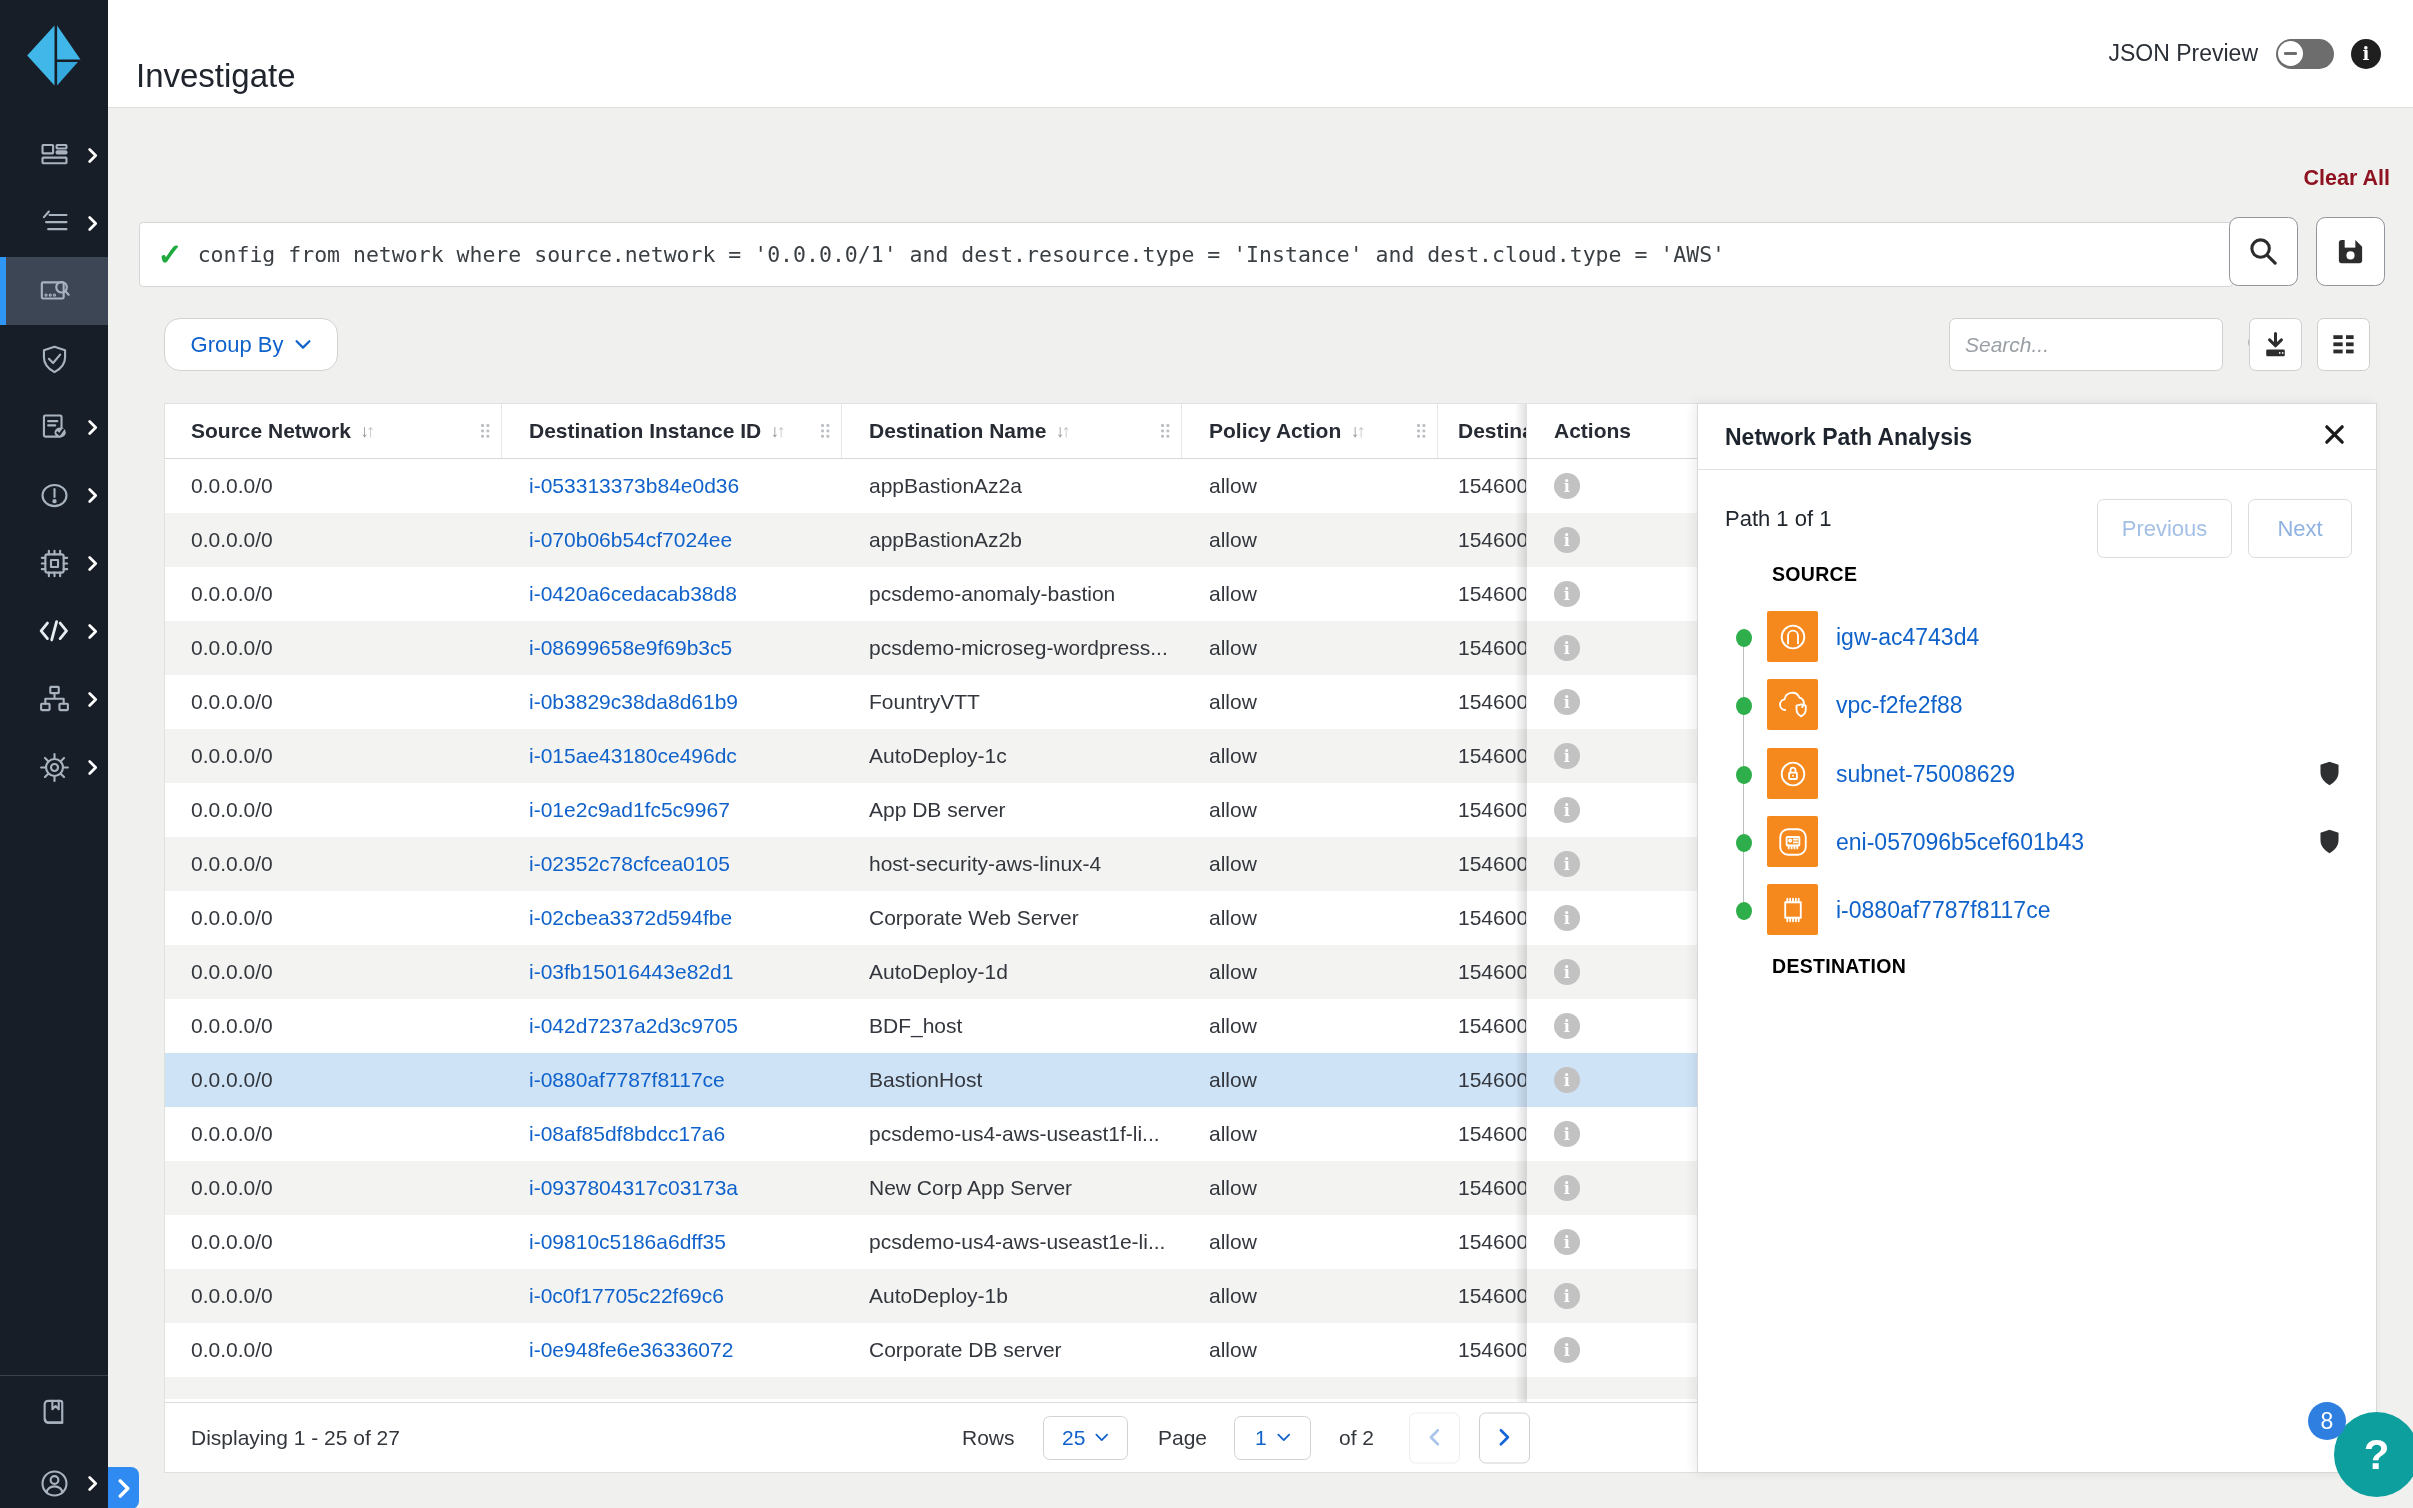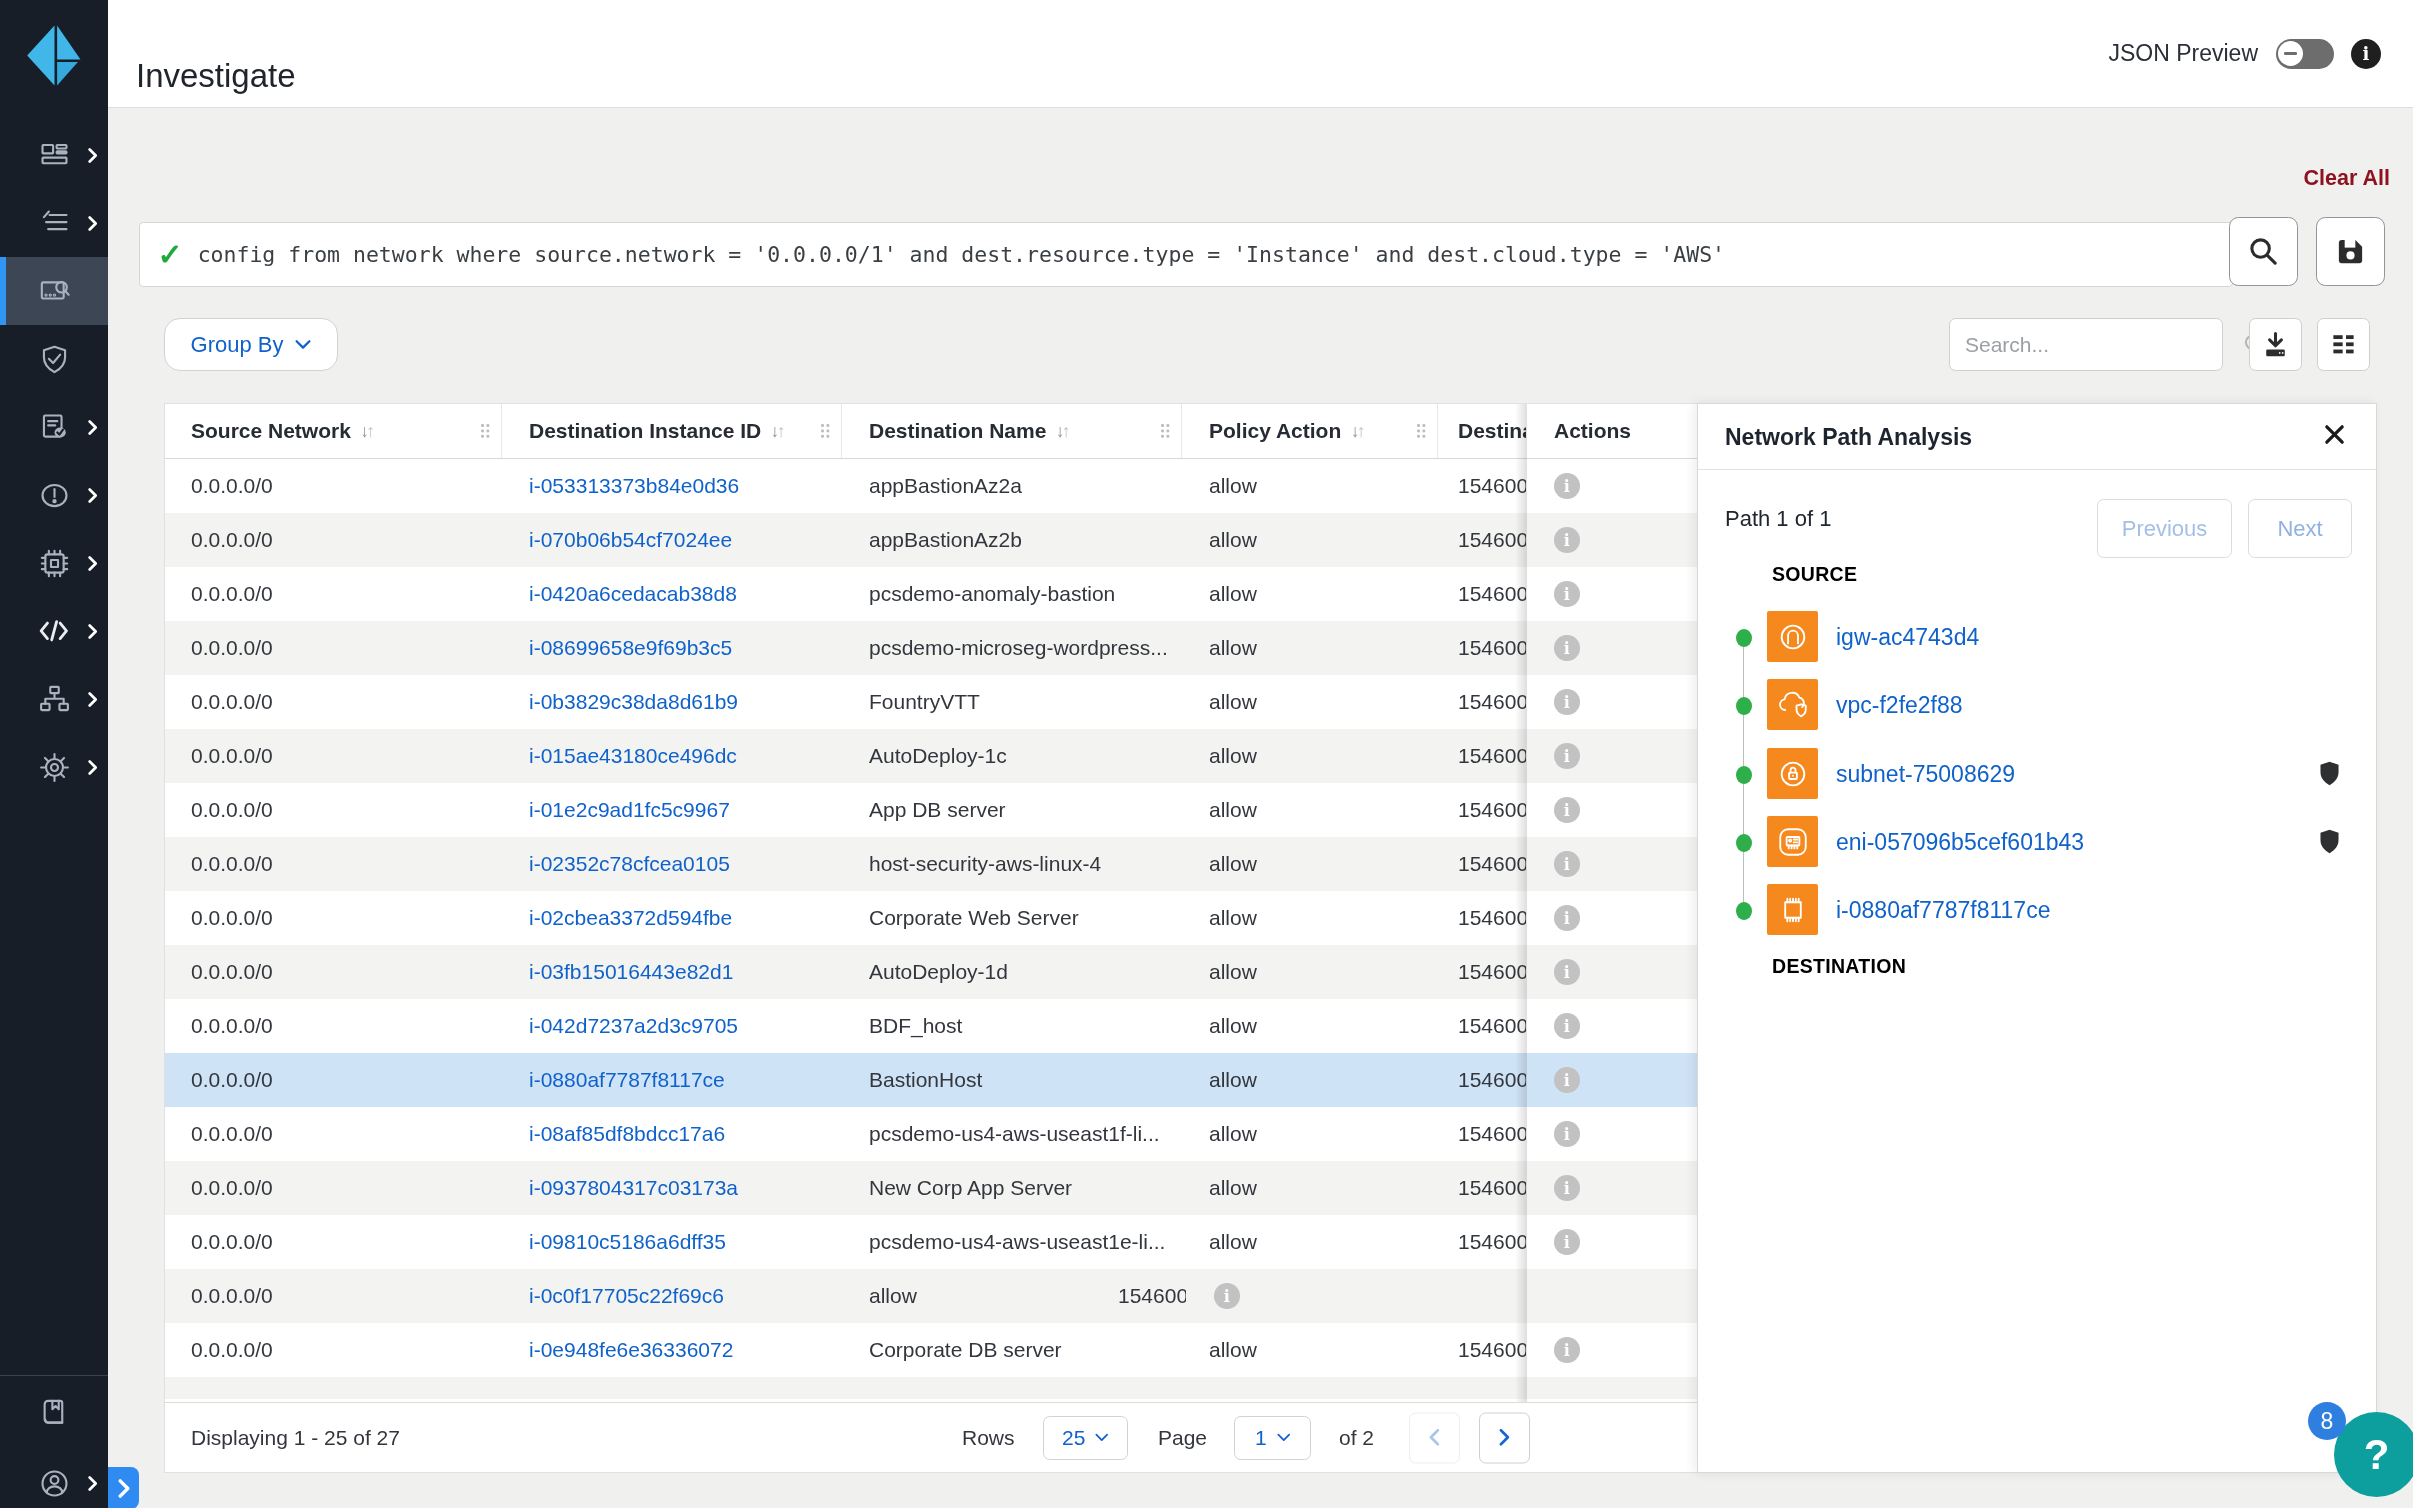--- a/index.html
+++ b/index.html
@@ -38,21 +38,21 @@
   .query-bar{position:absolute;left:31px;top:114px;width:2094px;height:65px;background:#fff;border:0.7px solid #d6d6d6;border-radius:4px;display:flex;align-items:center;padding-left:17.5px;gap:15px;}
   .query-check{color:#1faa3d;font-size:30px;font-weight:bold;line-height:1;}
   .query-text{font-family:"DejaVu Sans Mono",monospace;font-size:21.5px;color:#3a3f44;white-space:nowrap;overflow:hidden;}
   .sq-btn{position:absolute;top:109px;width:69px;height:69px;background:#fff;border:1.3px solid #8f959b;border-radius:9.4px;display:flex;align-items:center;justify-content:center;cursor:pointer;}
   .btn-run{left:2121px;}
   .btn-savequery{left:2208px;}
 
   .group-by{position:absolute;left:56px;top:210px;width:174px;height:53px;background:#fff;border:0.7px solid #d2d2d2;border-radius:16px;display:flex;align-items:center;justify-content:center;gap:12px;cursor:pointer;}
   .group-by span{font-size:22px;color:#1062cb;font-weight:500;}
   .search-box{position:absolute;left:1841px;top:210px;width:274px;height:53px;background:#fff;border:0.7px solid #cfcfcf;border-radius:6.7px;display:flex;align-items:center;}
-  .search-box input{border:none;outline:none;flex:1;font-size:21px;color:#ec4899;padding:0 6.7px 0 15px;background:transparent;}
+  .search-box input{border:none;outline:none;flex:1;font-size:21px;color:#ec4899;padding:0 6.7px 0 15px;background:transparent;font-style:italic;}
   .search-box input::placeholder{color:#9aa0a6;}
   .tool-btn{position:absolute;top:210px;width:53px;height:53px;background:#fff;border:0.7px solid #cfcfcf;border-radius:6.7px;display:flex;align-items:center;justify-content:center;cursor:pointer;}
   .btn-download{left:2141px;}
   .btn-columns{left:2209px;}
 
   
   .table-card{position:absolute;left:56px;top:295px;width:2213px;height:1070px;background:#fff;border:0.7px solid #e0e0e0;}
   .thead{display:flex;height:55px;border-bottom:0.7px solid #d8d8d8;align-items:center;}
   .th{display:flex;align-items:center;height:100%;font-size:21px;font-weight:bold;color:#272b33;overflow:hidden;white-space:nowrap;border-right:0.7px solid #e7e7e7;}
   .c1{width:337px;padding-left:26px;}
@@ -651,20 +651,23 @@
               <span class="info-i">i</span>
             </div>
   </div>
           <div class="trow">
     <div class="td c1">
               <span>0.0.0.0/0</span>
             </div>
     <div class="td c2">
               <a>i-0c0f17705c22f69c6</a>
             </div>
+    <div class="td c3">
+              <span>AutoDeploy-1b</span>
+            </div>
     <div class="td c4">
               <span>allow</span>
             </div>
     <div class="td c5">
               <span>154600</span>
             </div>
     <div class="td ca">
               <span class="info-i">i</span>
             </div>
   </div>

